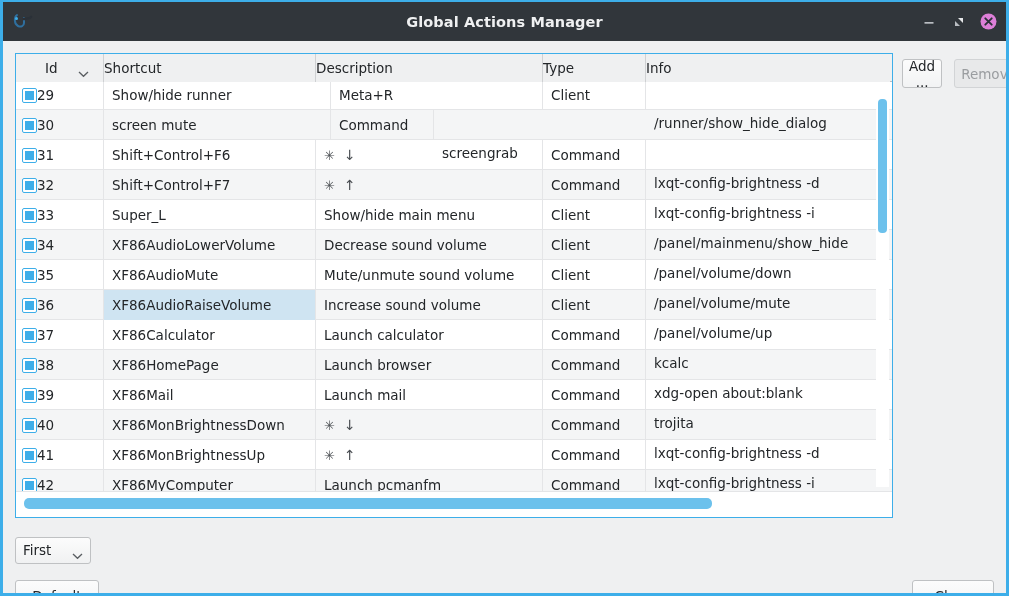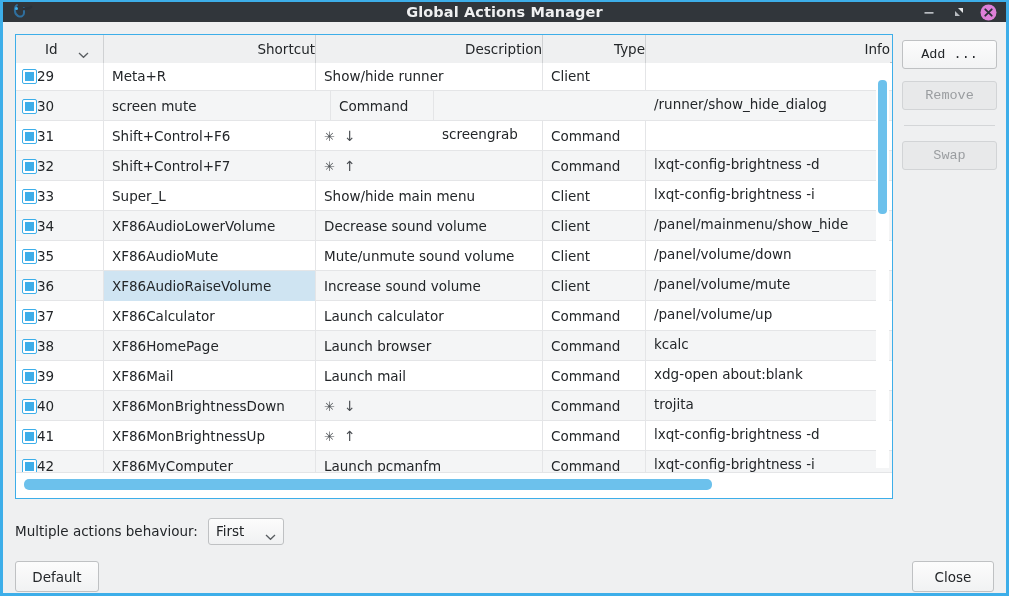--- a/index.html
+++ b/index.html
@@ -12,21 +12,21 @@
   body {
     background: #eff0f1;
     border-left: 3px solid #3daee9;
     border-right: 3px solid #3daee9;
     border-bottom: 3px solid #3daee9;
   }
 
   
   #titlebar {
     position: relative;
-    height: 22px;
+    height: 41px;
     background: #31363b;
     display: flex;
     align-items: center;
     border-top: 2px solid #3daee9;
     border-left: 1px solid #3daee9;
     border-right: 1px solid #3daee9;
     margin: 0 -3px;
   }
   #win-icon {
     width: 30px; height: 22px;
@@ -85,21 +85,21 @@
     height: 28px;
     background: #eff0f1;
     border-bottom: 1px solid #bcbec0;
     flex: 0 0 auto;
   }
   .th {
     background: #eff0f1;
     border-right: 1px solid #cfd1d3;
     display: flex;
     align-items: center;
-    justify-content: flex-end;
+    justify-content: flex-start;
     font-size: 13.5px;
     color: #232629;
     height: 28px;
     position: relative;
   }
   .th:last-child { border-right: none; }
   .th.id { justify-content: flex-start; padding-left: 29px; }
   .sort-ind {
     position: absolute;
     right: 14px; top: 50%;
@@ -192,23 +192,22 @@
     cursor: pointer;
   }
 
   
   #side {
     width: 95px;
     flex: 0 0 95px;
     margin-left: 9px;
     padding-top: 6px;
     display: flex;
-    flex-direction: column;
+    flex-direction: row;
     gap: 12px;
-    font-family: Liberation Mono, monospace;
   }
   .sbtn {
     height: 29px;
     border: 1px solid #bfc1c3;
     border-radius: 3px;
     background: linear-gradient(#fcfcfc, #f2f3f4);
     font-size: 13.5px;
     color: #232629;
     font-family: inherit;
     cursor: pointer;
@@ -329,25 +328,25 @@
         </div>
       <div id="tbody-clip">
         <div id="tbody">
             <div class="tr odd">
               <div class="td col-id id">
                 <span class="rowbox">
                   <i></i>
                 </span>
                 <span>29</span>
               </div>
+              <div class="td col-desc">
+                <span>Show/hide runner</span>
+              </div>
               <div class="td col-short">
                 <span>Meta+R</span>
-              </div>
-              <div class="td col-desc">
-                <span>Show/hide runner</span>
               </div>
               <div class="td col-type">
                 <span>Client</span>
               </div>
               <div class="td col-info">
                 <span>/runner/show_hide_dialog</span>
               </div>
             </div>
             <div class="tr even">
               <div class="td col-id id">
@@ -631,21 +630,20 @@
     <div id="side">
         <button class="sbtn">Add ...</button>
         <button class="sbtn disabled" disabled="">Remove</button>
         <div class="sep"></div>
         <button class="sbtn disabled" disabled="">Swap</button>
       </div>
 
   </div>
 
   <div id="behaviour-row">
-    <span id="behaviour-label">Multiple actions behaviour:</span>
     <div id="behaviour-select">
       <span>First</span>
       <span class="chev">
         <svg width="11" height="7" viewBox="0 0 11 7">
             <path d="M1 1.5 L5.5 5.8 L10 1.5" fill="none" stroke="#5a5e62" stroke-width="1.3"></path>
           </svg>
       </span>
     </div>
   </div>
 

